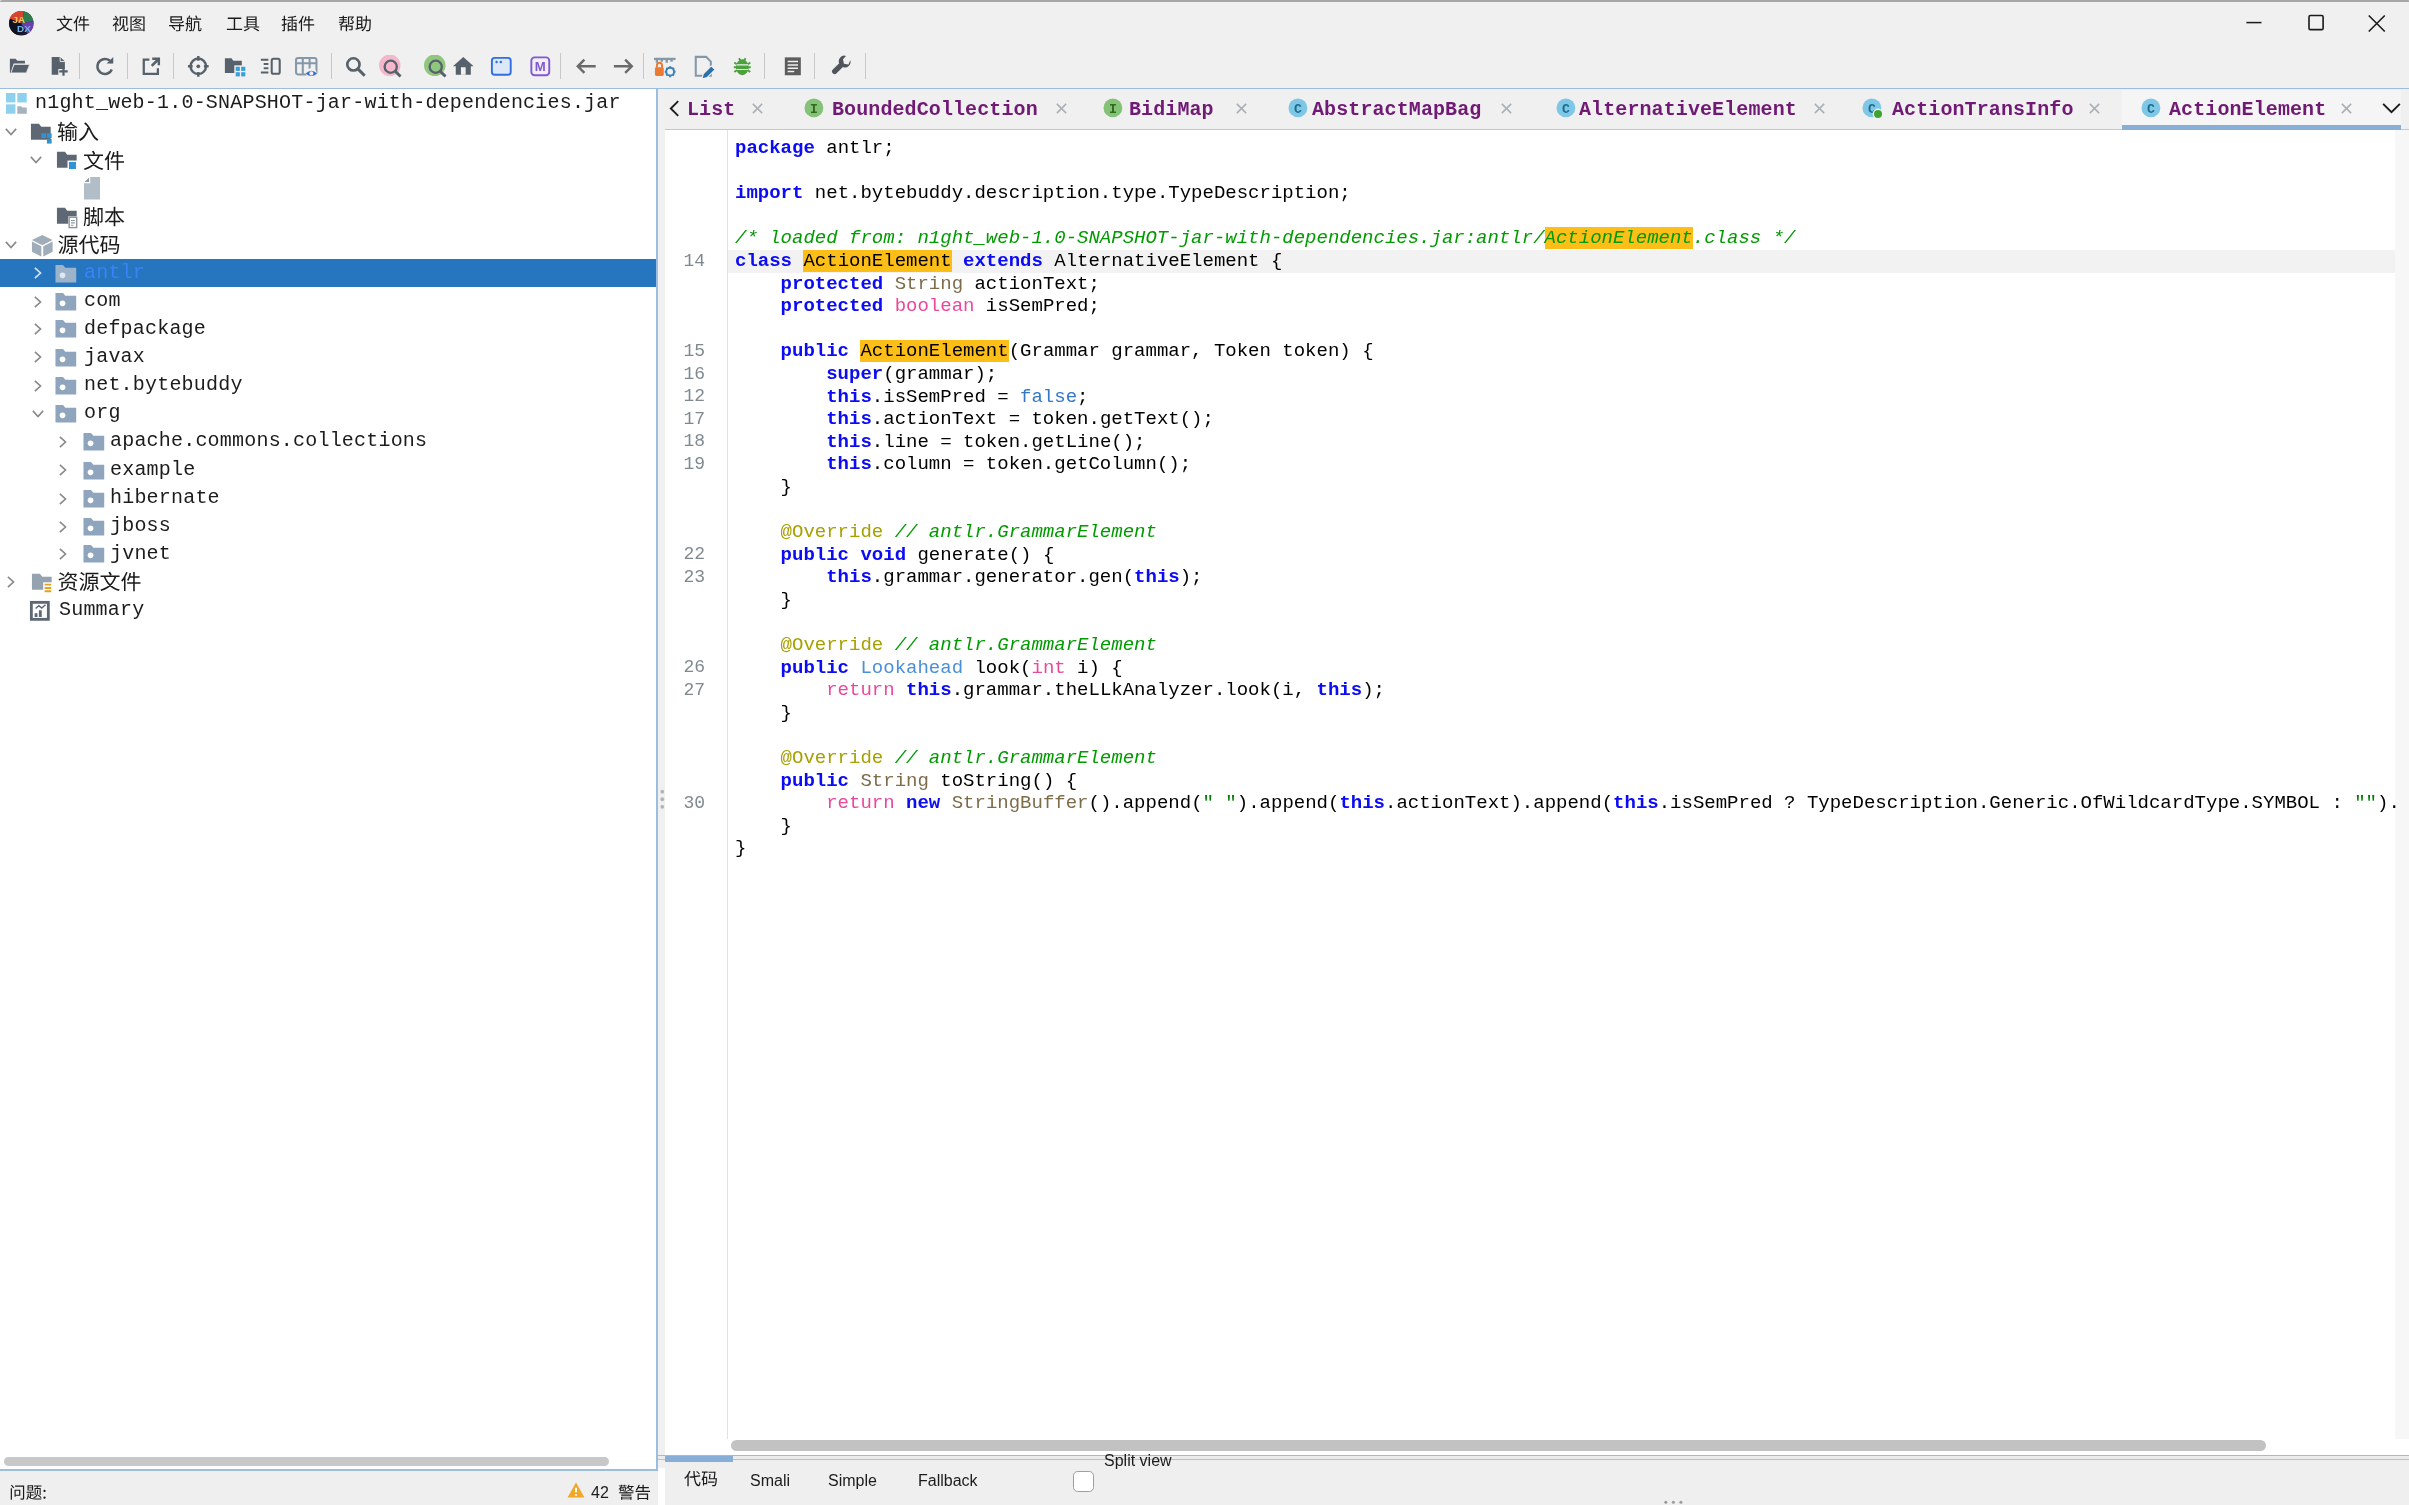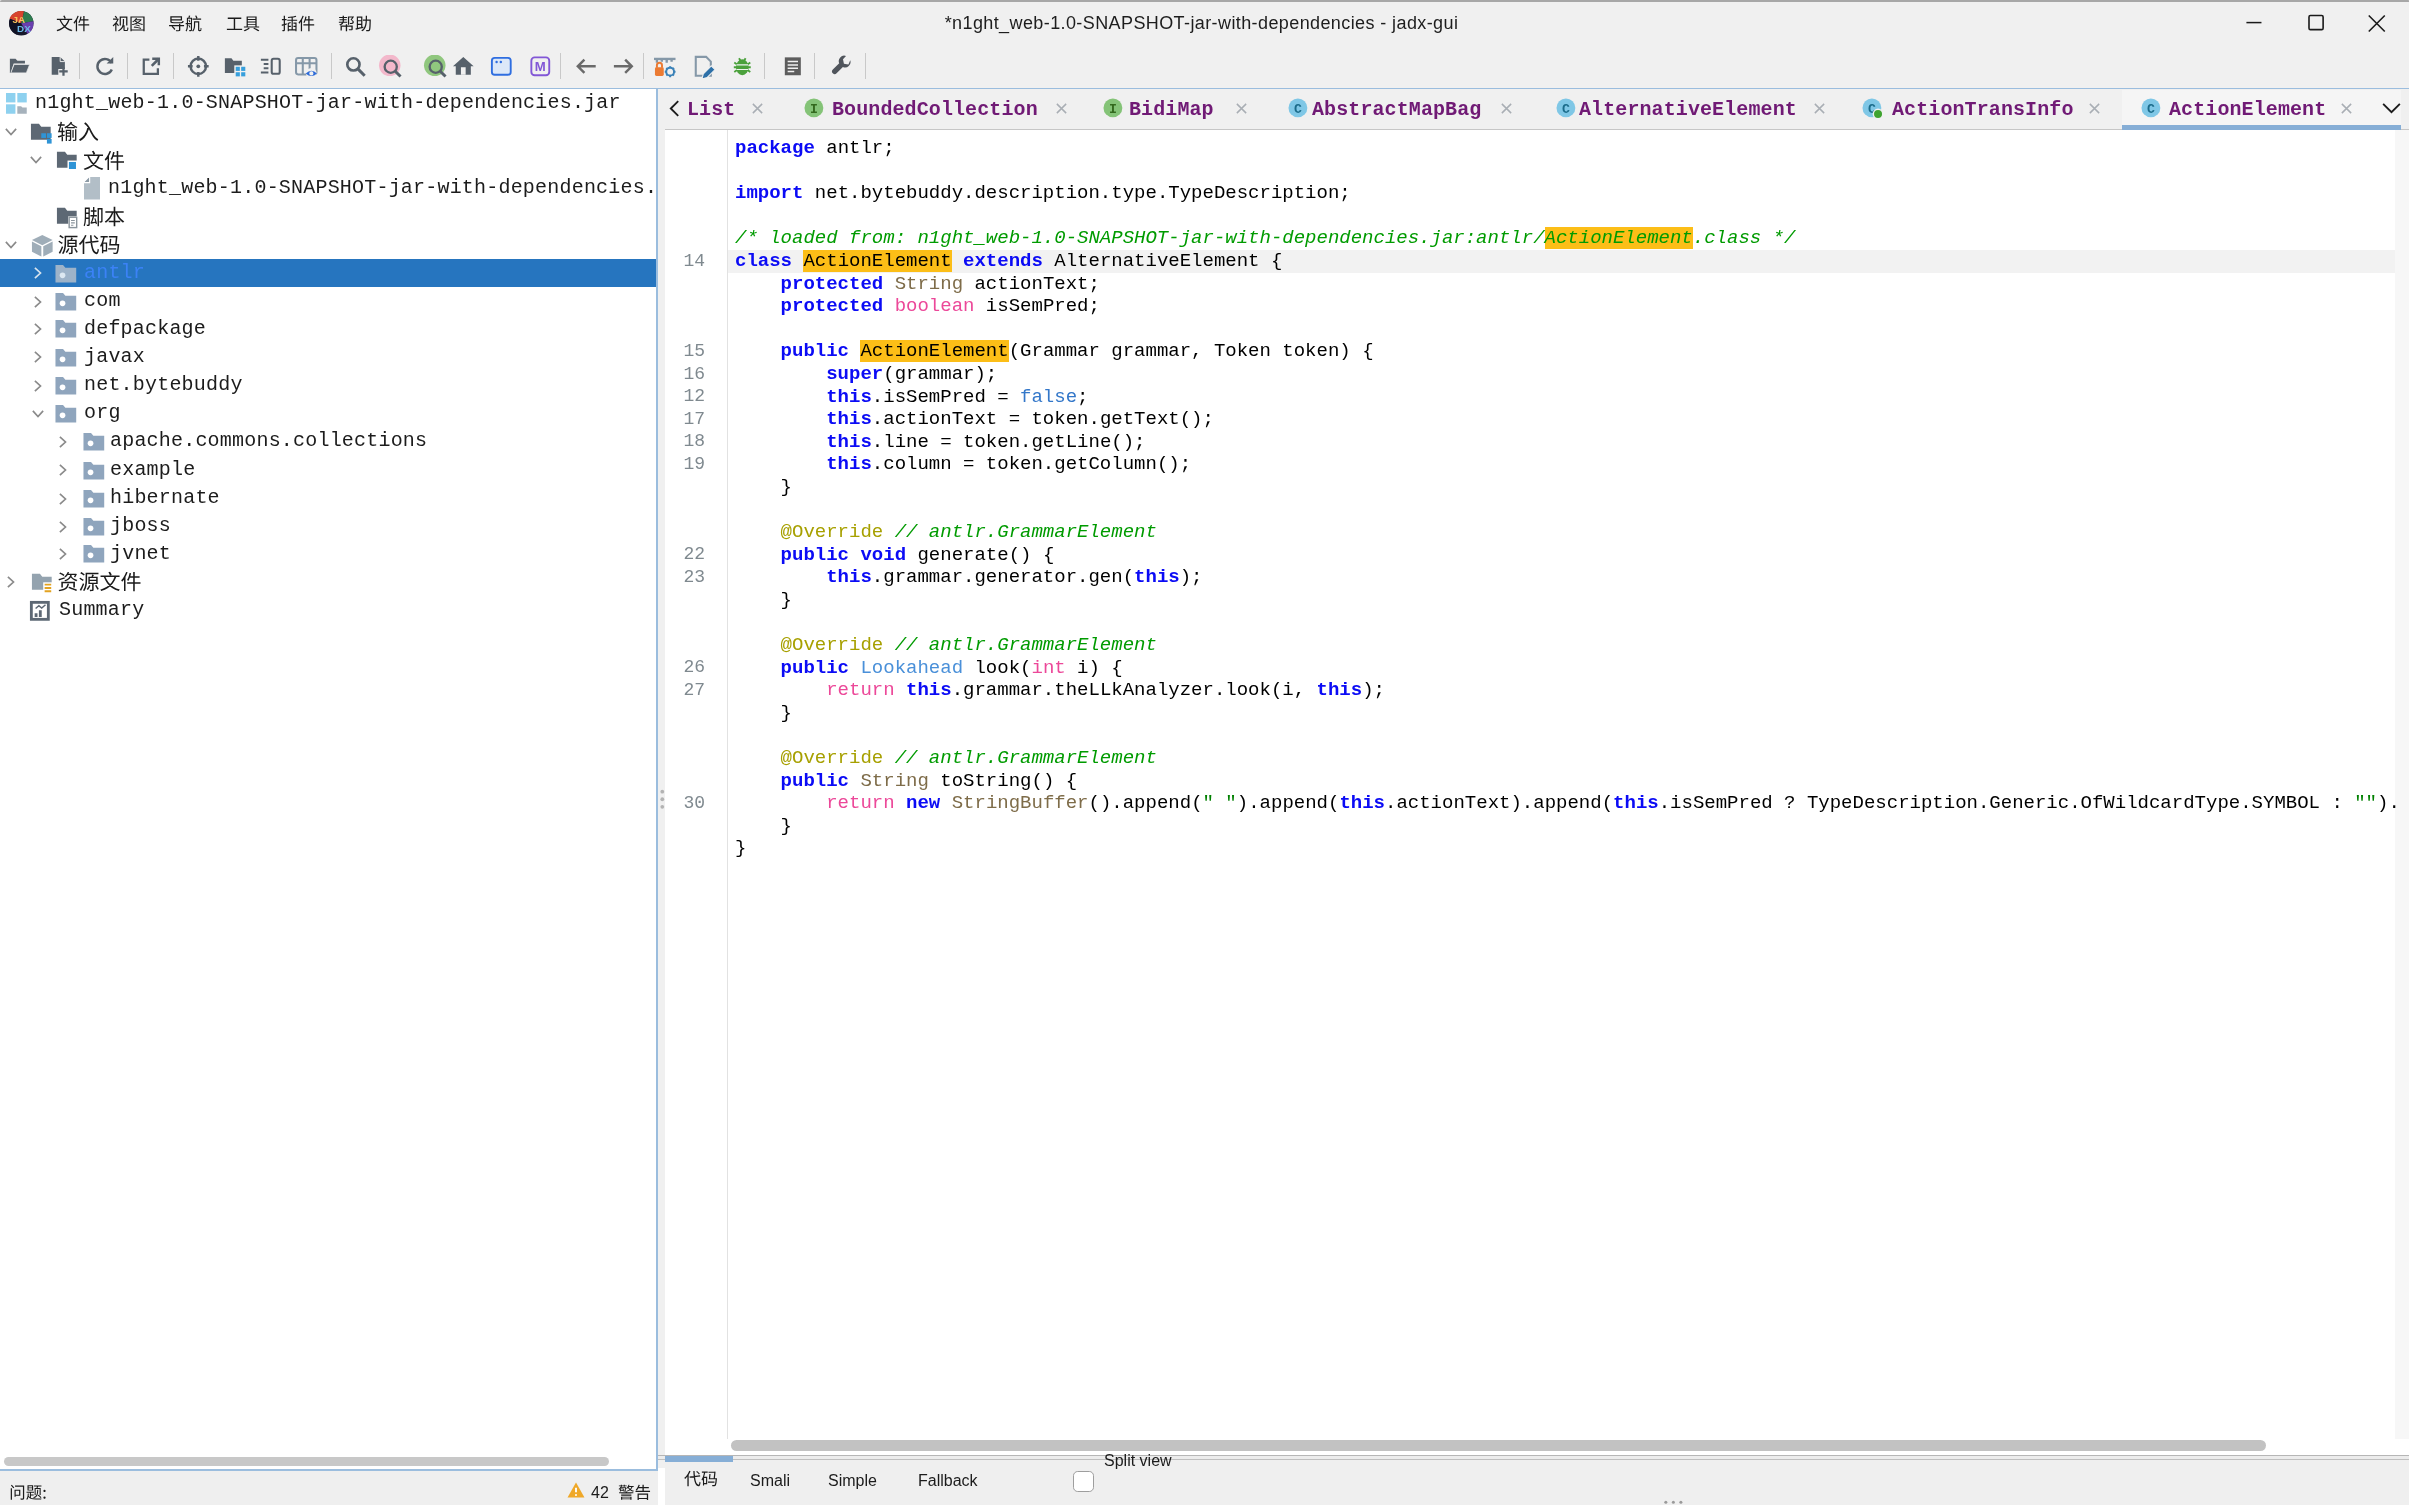--- a/index.html
+++ b/index.html
@@ -61,21 +61,20 @@
         <path transform="translate(0,0)" d="M860 833 899 773Q853 759 796 748Q738 737 674 729Q610 721 545 716Q480 711 421 709Q419 721 413 739Q407 757 401 769Q461 773 524 779Q588 784 649 792Q711 800 765 810Q819 820 860 833ZM547 467 584 405Q546 390 500 376Q454 363 414 354Q412 365 406 381Q400 396 395 409Q433 421 476 436Q518 451 547 467ZM367 604H950V536H367ZM624 765H693V4H624ZM395 409 461 387V-79H395ZM731 433H916V-81H847V368H731ZM429 242H581V178H429ZM732 243H885V179H732ZM423 38H867V-30H423ZM37 308Q93 322 172 345Q251 367 334 391L342 323Q267 300 191 277Q116 254 55 235ZM54 638H329V568H54ZM160 840H233V8Q233 -21 226 -37Q220 -53 203 -62Q186 -71 160 -74Q134 -76 94 -76Q92 -62 86 -42Q80 -21 72 -7Q98 -8 118 -8Q139 -7 146 -7Q160 -7 160 8Z"></path>
         <path transform="translate(1000,0)" d="M604 828H679V-80H604ZM432 790 504 775Q490 706 471 638Q451 571 427 513Q402 455 373 409Q366 415 354 422Q343 429 330 436Q318 443 309 447Q338 488 362 544Q385 599 403 662Q421 725 432 790ZM441 635H909V562H423ZM317 341H953V267H317ZM268 836 339 815Q307 730 266 648Q224 565 176 493Q127 420 75 363Q71 372 64 386Q56 400 47 414Q39 429 32 437Q79 486 123 550Q166 614 204 688Q241 761 268 836ZM167 579 238 650 239 649V-78H167Z"></path>
       </g>
     </svg>
 <svg style="position:absolute;left:338px;top:14.6px;" width="34" height="17" viewBox="0 -880 2000 1000" fill="#1b1b1b">
       <g transform="scale(1,-1)">
         <path transform="translate(0,0)" d="M66 761H534V700H66ZM50 490H540V429H50ZM87 627H513V568H87ZM584 798H873V733H656V303H584ZM858 798H873L886 801L938 770Q910 731 878 688Q845 645 814 607Q878 567 903 531Q929 495 929 461Q930 428 917 407Q904 385 880 371Q868 365 851 361Q835 357 820 355Q795 353 764 352Q733 352 704 355Q703 369 696 387Q689 405 680 418Q712 415 739 414Q767 414 788 415Q799 416 810 418Q821 420 829 423Q855 434 855 466Q855 493 828 526Q801 559 734 596Q757 628 780 662Q803 695 824 727Q844 760 858 784ZM274 840H350V544Q350 513 339 475Q328 437 303 397Q278 357 234 320Q190 284 122 257Q113 269 97 285Q82 301 69 311Q131 332 171 361Q210 391 233 424Q255 457 264 488Q274 520 274 544ZM458 341H536V-78H458ZM150 262H821V194H226V-26H150ZM789 262H866V56Q866 29 857 12Q848 -4 824 -13Q800 -21 759 -22Q718 -24 655 -24Q652 -9 645 9Q637 27 629 41Q661 41 690 40Q718 40 739 40Q760 40 768 40Q781 41 785 45Q789 48 789 58Z"></path>
         <path transform="translate(1000,0)" d="M466 613H890V542H466ZM857 613H929Q929 613 929 606Q929 598 929 590Q929 581 929 576Q925 417 921 308Q917 198 911 129Q906 59 897 21Q888 -17 876 -33Q862 -53 845 -61Q828 -69 804 -72Q781 -74 743 -74Q706 -73 666 -71Q665 -55 659 -34Q653 -14 643 1Q686 -2 722 -3Q758 -4 773 -4Q786 -4 795 -1Q804 2 811 11Q821 23 828 59Q835 95 840 163Q846 230 850 337Q854 444 857 597ZM633 840H706Q706 725 703 614Q700 504 687 402Q674 300 644 210Q615 121 562 47Q509 -27 426 -82Q417 -68 401 -52Q385 -36 371 -26Q451 24 501 92Q551 161 578 245Q606 330 617 426Q628 522 631 626Q633 731 633 840ZM106 791H433V140H362V723H174V77H106ZM34 95Q90 106 164 121Q238 136 321 154Q405 172 488 190L494 122Q415 104 335 85Q255 66 182 49Q108 32 48 18ZM142 576H395V509H142ZM142 362H395V295H142Z"></path>
       </g>
     </svg>
-<div class="abs" style="left:825px;top:13px;width:753px;text-align:center;letter-spacing:0.4px;font:18px 'Liberation Sans',sans-serif;color:#1d1d1d">*n1ght_web-1.0-SNAPSHOT-jar-with-dependencies - jadx-gui</div>
 <svg class="abs" style="left:2237px;top:7.5px" width="160" height="32" viewBox="0 0 170 34">
 <path d="M10 15.5 H26" stroke="#1a1a1a" stroke-width="1.6"></path>
 <rect x="76.5" y="8" width="15" height="15" rx="1.5" fill="none" stroke="#1a1a1a" stroke-width="1.7"></rect>
 <path d="M140 8 L157 25 M157 8 L140 25" stroke="#1a1a1a" stroke-width="1.7"></path>
 </svg>
 <svg class="abs" style="left:8px;top:55px" width="22.6" height="22.6" viewBox="0 0 24 24">
       <path d="M2 4 h6 l2 2 h8 v3 H6 L3 19 H2 Z" fill="#57616b"></path>
       <path d="M6.5 10 H23 L19.5 19 H3 Z" fill="#57616b" stroke="#f0f0f0" stroke-width="0.8"></path>
     </svg>
 <svg class="abs" style="left:47px;top:55px" width="22.6" height="22.6" viewBox="0 0 24 24">
@@ -257,21 +256,20 @@
       <g transform="scale(1,-1)">
         <path transform="translate(0,0)" d="M725 630 802 607Q739 426 640 294Q541 162 403 72Q265 -19 83 -78Q79 -69 71 -55Q63 -42 53 -29Q44 -15 36 -7Q215 45 348 128Q482 212 575 335Q668 459 725 630ZM270 626Q327 471 424 345Q521 219 657 129Q793 40 967 -4Q959 -12 949 -24Q939 -37 930 -50Q922 -62 915 -73Q736 -24 599 71Q462 165 363 300Q265 435 201 603ZM50 664H954V590H50ZM423 823 501 847Q524 811 547 768Q569 724 580 693L497 666Q488 697 467 742Q446 786 423 823Z"></path>
         <path transform="translate(1000,0)" d="M604 828H679V-80H604ZM432 790 504 775Q490 706 471 638Q451 571 427 513Q402 455 373 409Q366 415 354 422Q343 429 330 436Q318 443 309 447Q338 488 362 544Q385 599 403 662Q421 725 432 790ZM441 635H909V562H423ZM317 341H953V267H317ZM268 836 339 815Q307 730 266 648Q224 565 176 493Q127 420 75 363Q71 372 64 386Q56 400 47 414Q39 429 32 437Q79 486 123 550Q166 614 204 688Q241 761 268 836ZM167 579 238 650 239 649V-78H167Z"></path>
       </g>
     </svg>
 <svg class="abs" style="left:83px;top:177px" width="18" height="22.6" viewBox="0 0 19 24">
       <path d="M7 0 H18 V24 H1 V6 Z" fill="#b2bec7"></path>
       <path d="M7 0 L7 6 L1 6 Z" fill="#8d9ba6"></path>
       <path d="M7 0 L7 6 L1 6" fill="none" stroke="#fff" stroke-width="1.2"></path>
     </svg>
-<div class="trow" style="left:108px;top:174px;width:549px;overflow:hidden">n1ght_web-1.0-SNAPSHOT-jar-with-dependencies.</div>
 <svg class="abs" style="left:56px;top:205px" width="23.5" height="24.5" viewBox="0 0 25 26">
       <path d="M1 3 h8.5 l2.5 3 h10 v14 H1 Z" fill="#5d6874"></path>
       <rect x="13" y="12" width="10" height="13" fill="#fff"></rect>
       <rect x="14" y="13" width="8" height="11" fill="none" stroke="#8a949c" stroke-width="1.5"></rect>
       <path d="M16 16.5 h4 M16 19 h4 M16 21.5 h2.5" stroke="#8a949c" stroke-width="1.2"></path>
     </svg>
 <svg style="position:absolute;left:83px;top:206px;" width="42" height="21" viewBox="0 -880 2000 1000" fill="#1b1b1b">
       <g transform="scale(1,-1)">
         <path transform="translate(0,0)" d="M115 804H293V735H115ZM112 569H293V501H112ZM110 330H294V260H110ZM86 803H147V443Q147 386 145 318Q143 251 136 181Q130 110 117 44Q104 -23 84 -79Q78 -74 68 -68Q58 -62 47 -57Q37 -51 29 -49Q56 23 68 110Q80 196 83 283Q86 370 86 442ZM261 803H323V8Q323 -18 317 -34Q311 -50 295 -59Q279 -68 253 -70Q228 -72 187 -72Q186 -59 180 -39Q174 -20 168 -6Q195 -7 217 -7Q239 -7 247 -6Q261 -6 261 9ZM866 782H932V170Q932 145 926 128Q921 111 904 102Q887 93 862 91Q836 88 800 88Q799 103 792 123Q786 144 778 158Q805 157 826 157Q846 157 854 158Q866 158 866 172ZM694 782H904V711H760V-80H694ZM371 674H644V603H371ZM352 447H661V375H352ZM477 835H541V404H477ZM540 283 591 298Q608 255 623 207Q639 159 650 114Q661 69 665 36L609 16Q606 50 595 96Q585 142 571 191Q556 239 540 283ZM375 27 372 83 406 105 626 142Q626 128 627 111Q629 94 631 83Q554 69 506 60Q458 51 432 44Q406 38 394 34Q382 30 375 27ZM375 26Q373 33 370 45Q366 56 362 68Q357 80 353 89Q364 91 373 108Q383 124 392 148Q399 164 413 206Q426 249 441 305Q455 361 463 416L528 395Q517 337 499 278Q481 218 460 163Q439 108 418 65V63Q418 63 412 60Q405 56 397 50Q388 44 382 38Q375 32 375 26Z"></path>
         <path transform="translate(1000,0)" d="M65 629H937V553H65ZM226 183H772V107H226ZM460 839H539V-80H460ZM387 604 455 583Q418 479 362 384Q305 288 237 210Q169 131 93 79Q87 88 77 100Q67 111 57 122Q46 132 37 140Q111 185 178 258Q245 331 299 421Q353 510 387 604ZM609 601Q643 508 697 420Q752 332 821 261Q889 190 965 146Q956 139 944 128Q933 116 923 104Q913 92 906 81Q829 132 760 209Q691 287 635 382Q579 478 542 581Z"></path>

